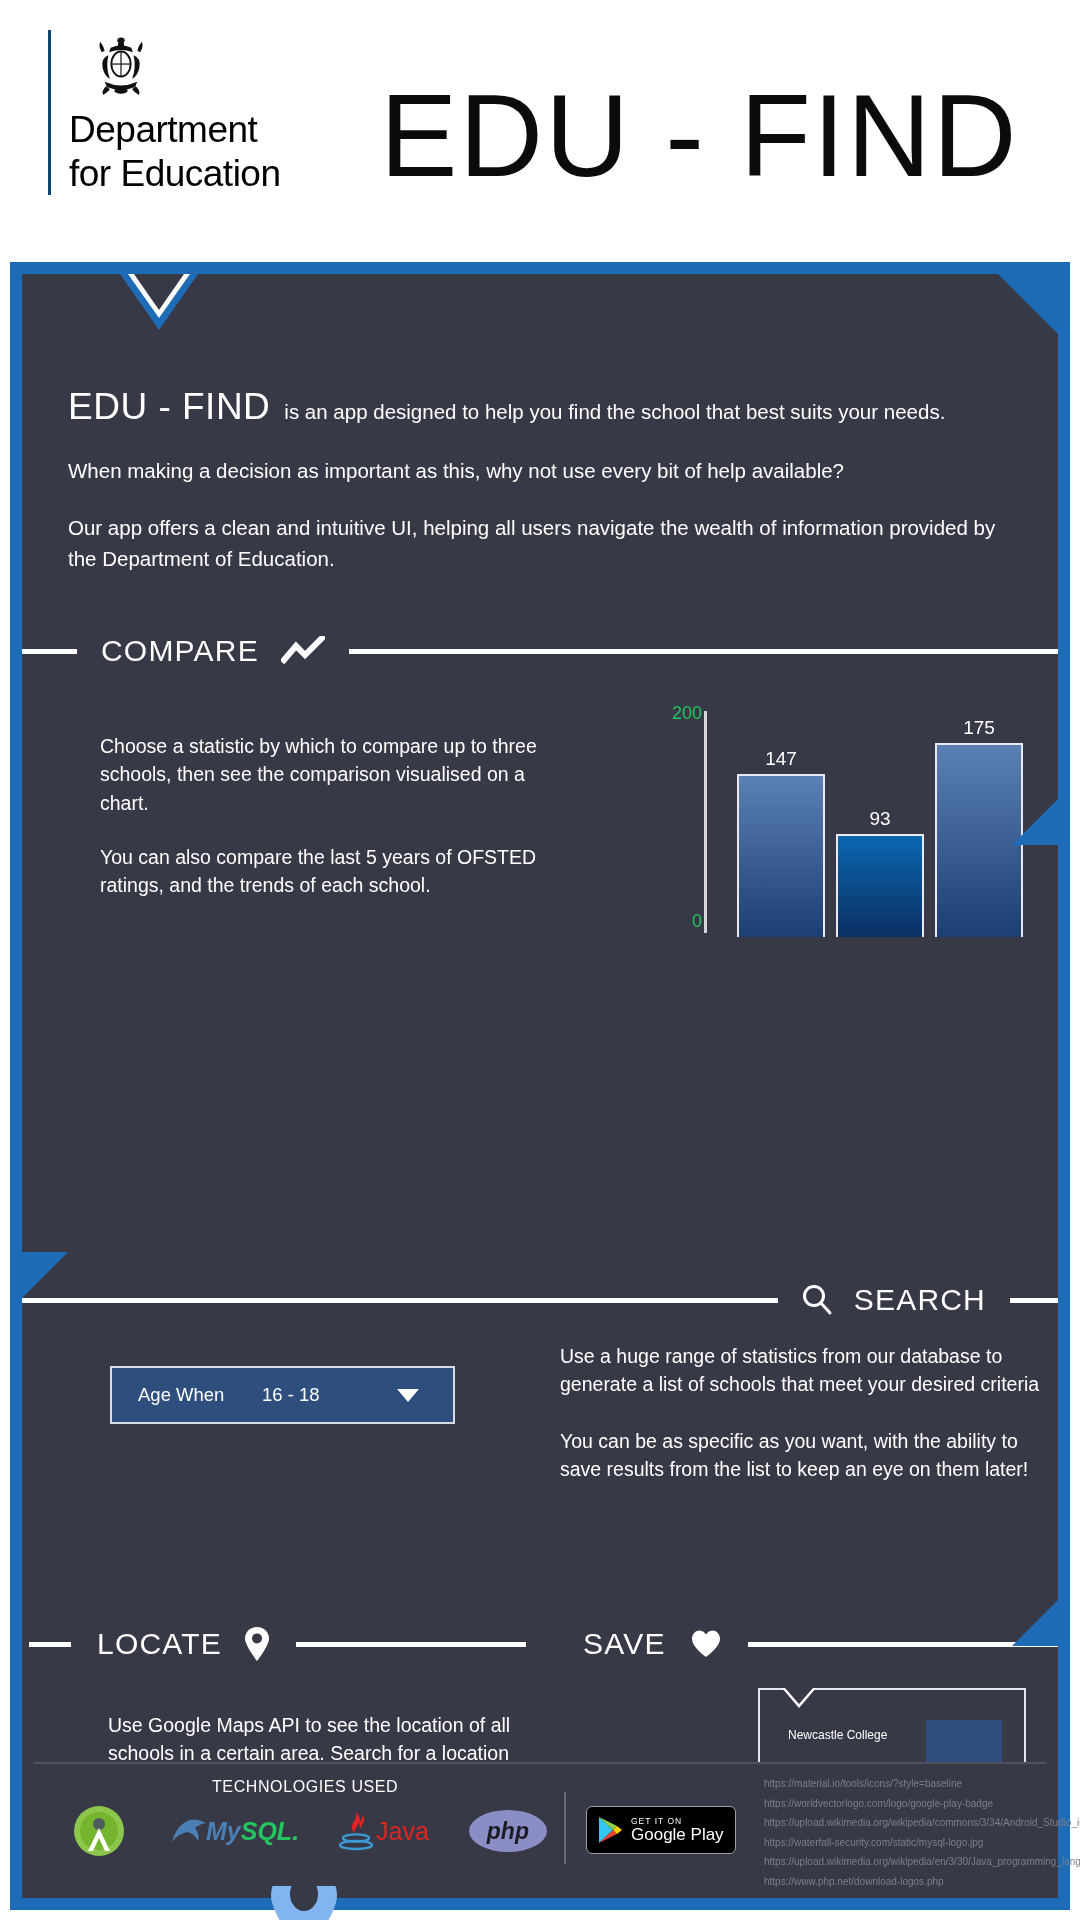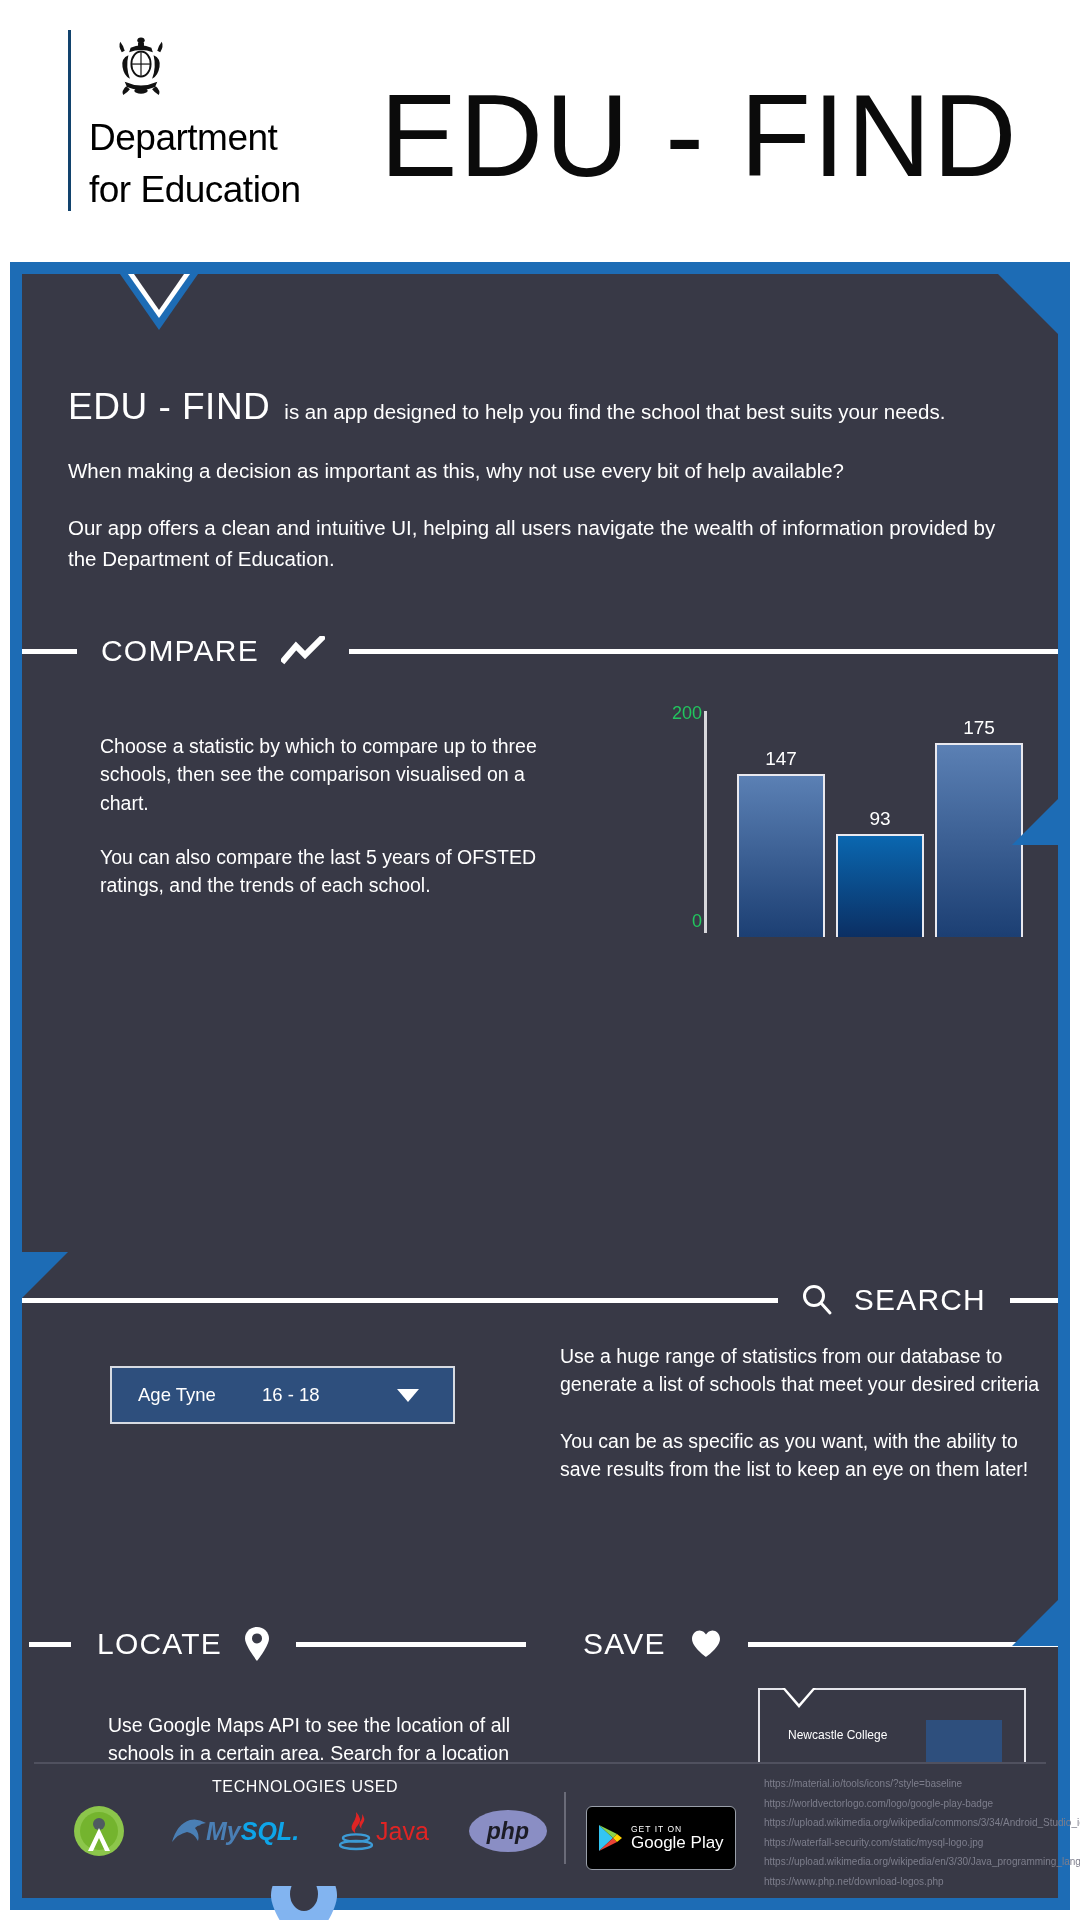--- a/index.html
+++ b/index.html
@@ -15,28 +15,27 @@
 
   
   .header {
     height: 258px;
     background: #ffffff;
     position: relative;
     display: flex;
     align-items: flex-start;
   }
   .dfe-logo {
-    margin-left: 68px;
+    margin-left: 48px;
     margin-top: 30px;
     padding-left: 18px;
     border-left: 3px solid #12436D;
     display: flex;
     flex-direction: column;
     width: 270px;
-    gap: 8px;
   }
   .crest {
     width: 76px;
     height: 74px;
     margin-left: 14px;
     margin-bottom: 4px;
   }
   .dfe-name {
     font-size: 37px;
     line-height: 1.18;
@@ -361,21 +360,21 @@
   }
   .divider-v {
     position: absolute;
     left: 530px; top: 28px;
     width: 2px; height: 72px;
     background: #6a6b78;
   }
   .play-badge {
     position: absolute;
     left: 552px; top: 42px;
-    width: 150px; height: 64px;
+    width: 150px; height: 48px;
     background: #000000;
     border: 1px solid #9aa0aa;
     border-radius: 6px;
     display: flex;
     align-items: center;
     padding-left: 10px;
     gap: 8px;
   }
   .play-txt { color: #ffffff; line-height: 1.05; }
   .play-small { font-size: 8.5px; letter-spacing: 1px; }
@@ -385,21 +384,21 @@
     left: 730px; top: 10px;
     color: #7d7e8c;
     font-size: 10px;
     line-height: 1.95;
   }
   .urls div { white-space: nowrap; }
 
   
   .logo-mysql { display:flex; align-items:center; font-size: 25px; font-weight: bold; }
   .mysql-my { color: #4a7fb5; font-style: italic; }
-  .mysql-sql { color: #0ea5e9; font-style: italic; }
+  .mysql-sql { color: #22c55e; font-style: italic; }
   .logo-java { display:flex; align-items:center; gap:3px; }
   .java-word { color:#e02424; font-size:25px; }
   .logo-php {
     width: 78px; height: 42px; border-radius: 50%;
     background: #8a8ec4; display:flex; align-items:center; justify-content:center;
     color:#1c1c26; font-size: 23px; font-style: italic; font-weight: bold;
   }
 </style>
 </head>
 <body>
@@ -506,21 +505,21 @@
           <circle cx="14" cy="13" r="9.5" fill="none" stroke="#ffffff" stroke-width="3"></circle>
           <line x1="21" y1="20" x2="30" y2="30" stroke="#ffffff" stroke-width="3" stroke-linecap="round"></line>
         </svg>
       </div>
       <div class="sec-title t">SEARCH</div>
       <div class="rule r2"></div>
     </div>
 
     <div class="dropdowns">
       <div class="dd">
-        <span class="dd-label">Age Tyne</span>
+        <span class="dd-label">Age When</span>
         <span class="dd-value">16 - 18</span>
         <span class="dd-caret"></span>
       </div>
     </div>
 
     <div class="search-text">
       <p>Use a huge range of statistics from our database to  generate  a list of schools that meet your desired criteria</p>
       <p>You can be as specific as you want, with the ability to save results from the list to keep an eye on them later!</p>
     </div>
 

